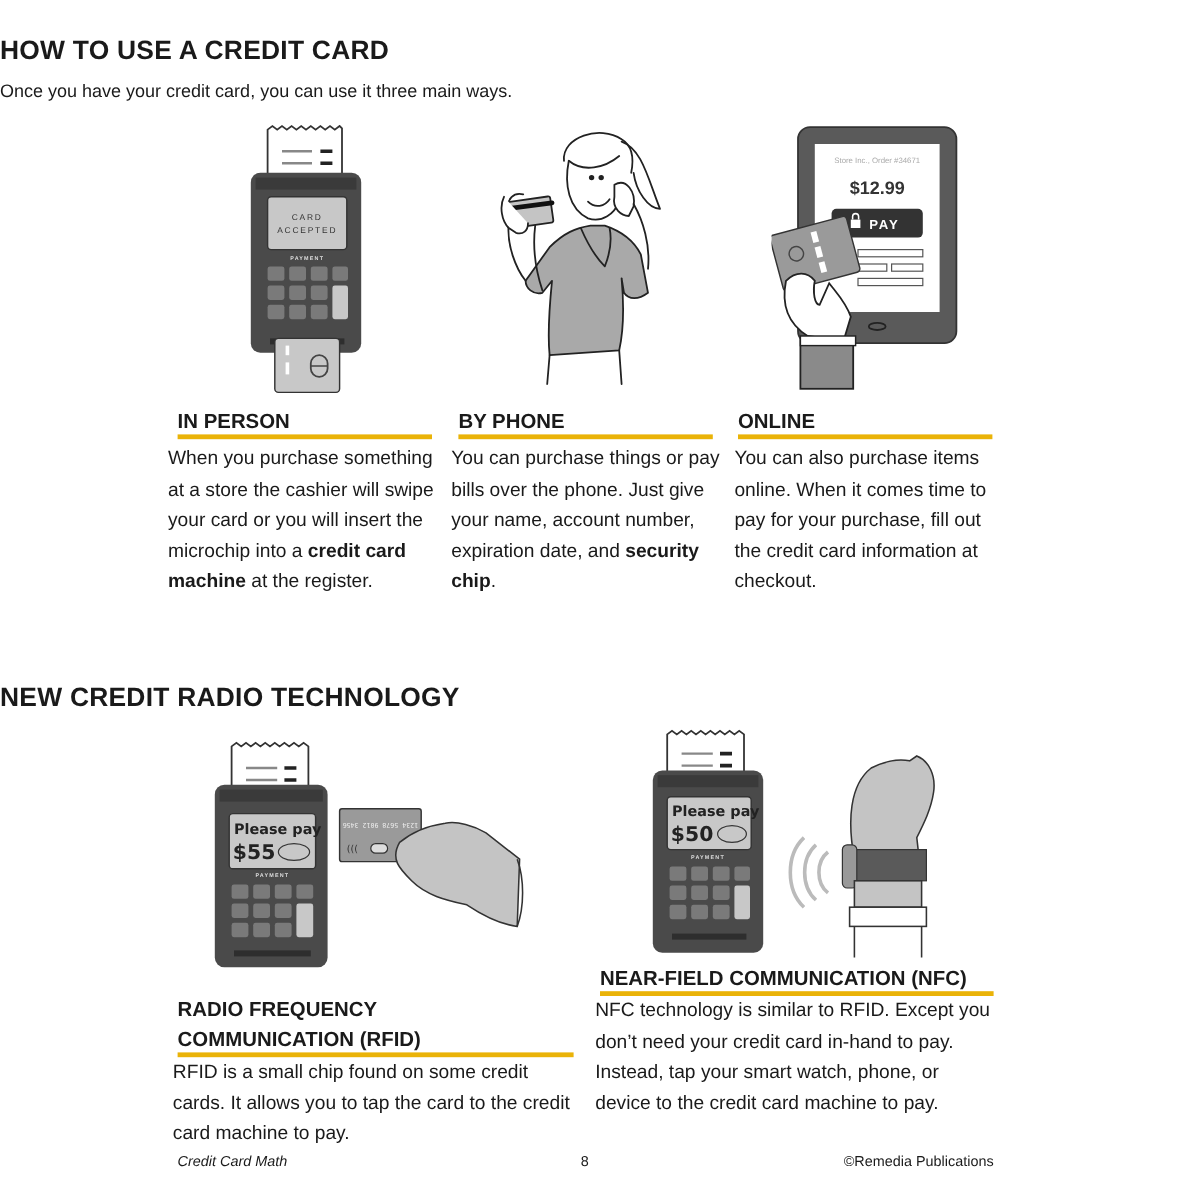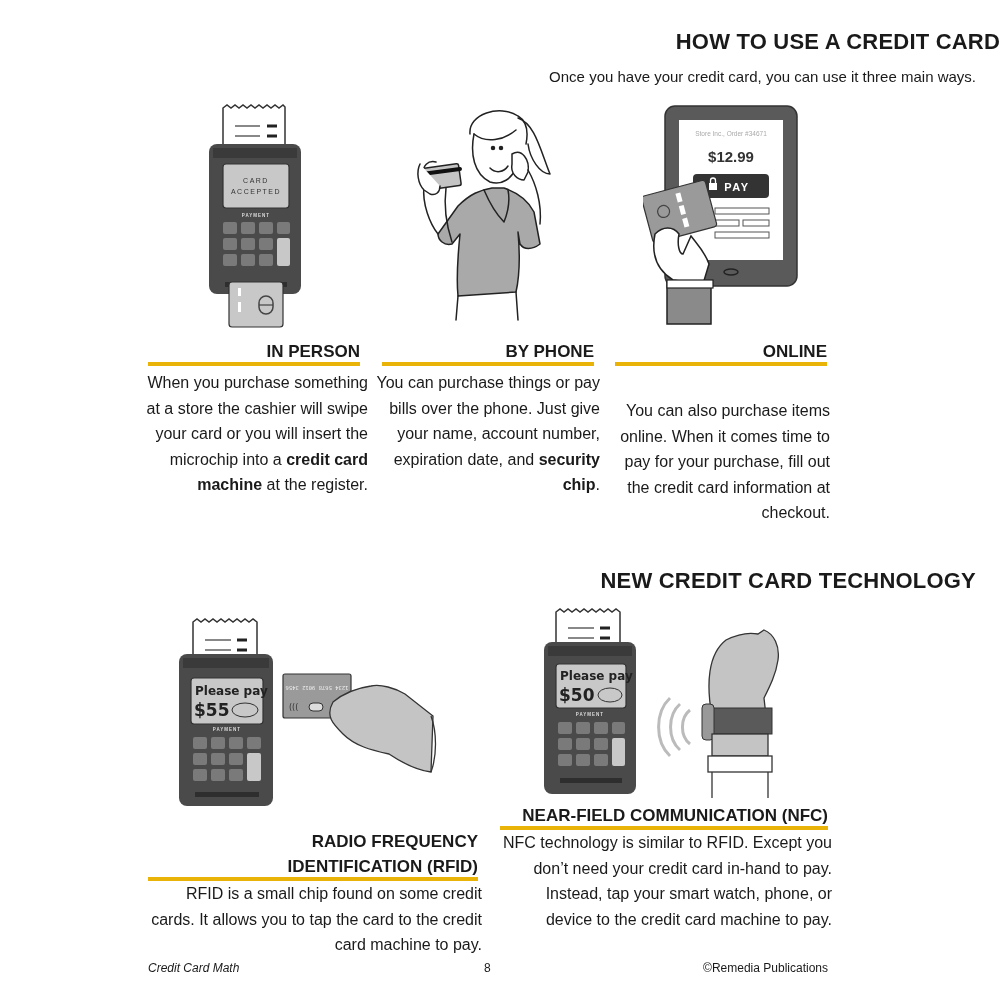--- a/index.html
+++ b/index.html
@@ -1,19 +1,19 @@
 <!DOCTYPE html>
 <html><head>
 <meta charset="utf-8">
 <style>
   html, body { margin: 0; padding: 0; background: #ffffff; }
   body { width: 1000px; height: 1000px; position: relative; overflow: hidden;
          font-family: "Liberation Sans", sans-serif; color: #1a1a1a; }
   .abs { position: absolute; }
-  .center { text-align: right; }
+  .center { text-align: left; }
   .title { font-weight: bold; font-size: 22px; letter-spacing: 0.2px; }
   .intro { font-size: 15px; }
   .sub { font-weight: bold; font-size: 17px; }
   .rule { border-bottom: 4px solid #eab308; }
   .body { font-size: 16px; line-height: 25.6px; }
   .body b { font-weight: bold; }
   .footer { font-family: Liberation Sans, sans-serif; font-size: 12px; }
   .footer i { font-style: italic; }
   svg { display: block; }
 </style>
@@ -125,23 +125,23 @@
     <rect x="24" y="176" width="46" height="8" fill="#fff" stroke="#222" stroke-width="1.2"></rect>
   </svg>
 </div>
 
 <div class="abs center sub rule" style="left:148px;top:342px;width:212px;">IN PERSON</div>
 <div class="abs center sub rule" style="left:382px;top:342px;width:212px;">BY PHONE</div>
 <div class="abs center sub rule" style="left:615px;top:342px;width:212px;">ONLINE</div>
 
 <div class="abs center body" style="left:140px;top:370px;width:228px;"><span>When you purchase something at a store the cashier will swipe your card or you will insert the microchip into a </span><b>credit card machine</b><span> at the register.</span></div>
 <div class="abs center body" style="left:376px;top:370px;width:224px;"><span>You can purchase things or pay bills over the phone.  Just give your name, account number, expiration date, and </span><b>security chip</b><span>.</span></div>
-<div class="abs center body" style="left:612px;top:370px;width:218px;margin-top:28px;"><span>You can also purchase items online.  When it comes time to pay for your purchase, fill out the credit card information at checkout.</span></div>
-
-<div class="abs center title" style="left:0;top:568px;width:976px;">NEW CREDIT CARD TECHNOLOGY</div>
+<div class="abs center body" style="left:612px;top:370px;width:218px;"><span>You can also purchase items online.  When it comes time to pay for your purchase, fill out the credit card information at checkout.</span></div>
+
+<div class="abs center title" style="left:0;top:568px;width:976px;">NEW CREDIT RADIO TECHNOLOGY</div>
 
 <div class="abs" style="left:175px;top:612px;width:280px;height:195px;">
   <svg width="280" height="195" viewBox="0 0 280 195">
     <path d="M18 10 l4 -3 l4 3 l4 -3 l4 3 l4 -3 l4 3 l4 -3 l4 3 l4 -3 l4 3 l4 -3 l4 3 l4 -3 l4 3 l4 -3 l4 3 V54 H18 Z" fill="#fff" stroke="#333" stroke-width="1.5"></path>
     <line x1="30" y1="28" x2="56" y2="28" stroke="#888" stroke-width="2"></line>
     <line x1="30" y1="38" x2="56" y2="38" stroke="#888" stroke-width="2"></line>
     <line x1="30" y1="48" x2="56" y2="48" stroke="#888" stroke-width="2"></line>
     <line x1="62" y1="28" x2="72" y2="28" stroke="#222" stroke-width="3"></line>
     <line x1="62" y1="38" x2="72" y2="38" stroke="#222" stroke-width="3"></line>
     <line x1="62" y1="48" x2="72" y2="48" stroke="#222" stroke-width="3"></line>
@@ -220,21 +220,21 @@
     <rect x="160" y="100" width="12" height="36" rx="4" fill="#999" stroke="#333" stroke-width="1"></rect>
 
     <rect x="170" y="130" width="56" height="22" fill="#c4c4c4" stroke="#333" stroke-width="1.3"></rect>
     <rect x="166" y="152" width="64" height="16" fill="#fff" stroke="#333" stroke-width="1.3"></rect>
     <line x1="170" y1="168" x2="170" y2="194" stroke="#333" stroke-width="1.3"></line>
     <line x1="226" y1="168" x2="226" y2="194" stroke="#333" stroke-width="1.3"></line>
   </svg>
 </div>
 
 <div class="abs center sub" style="left:148px;top:832px;width:330px;">RADIO FREQUENCY</div>
-<div class="abs center sub rule" style="left:148px;top:857px;width:330px;">IDENTIFICATION (RFID)</div>
+<div class="abs center sub rule" style="left:148px;top:857px;width:330px;">COMMUNICATION (RFID)</div>
 <div class="abs center body" style="left:144px;top:881px;width:338px;">RFID is a small chip found on some credit cards.  It allows you to tap the card to the credit card machine to pay.</div>
 
 <div class="abs center sub rule" style="left:500px;top:806px;width:328px;">NEAR-FIELD COMMUNICATION (NFC)</div>
 <div class="abs center body" style="left:496px;top:830px;width:336px;">NFC technology is similar to RFID. Except you don’t need your credit card in-hand to pay.  Instead, tap your smart watch, phone, or device to the credit card machine to pay.</div>
 
 <div class="abs footer" style="left:148px;top:961px;"><i>Credit Card Math</i></div>
 <div class="abs footer" style="left:484px;top:961px;">8</div>
 <div class="abs footer" style="left:700px;top:961px;width:128px;text-align:right;">©Remedia Publications</div>
 
 </body></html>

